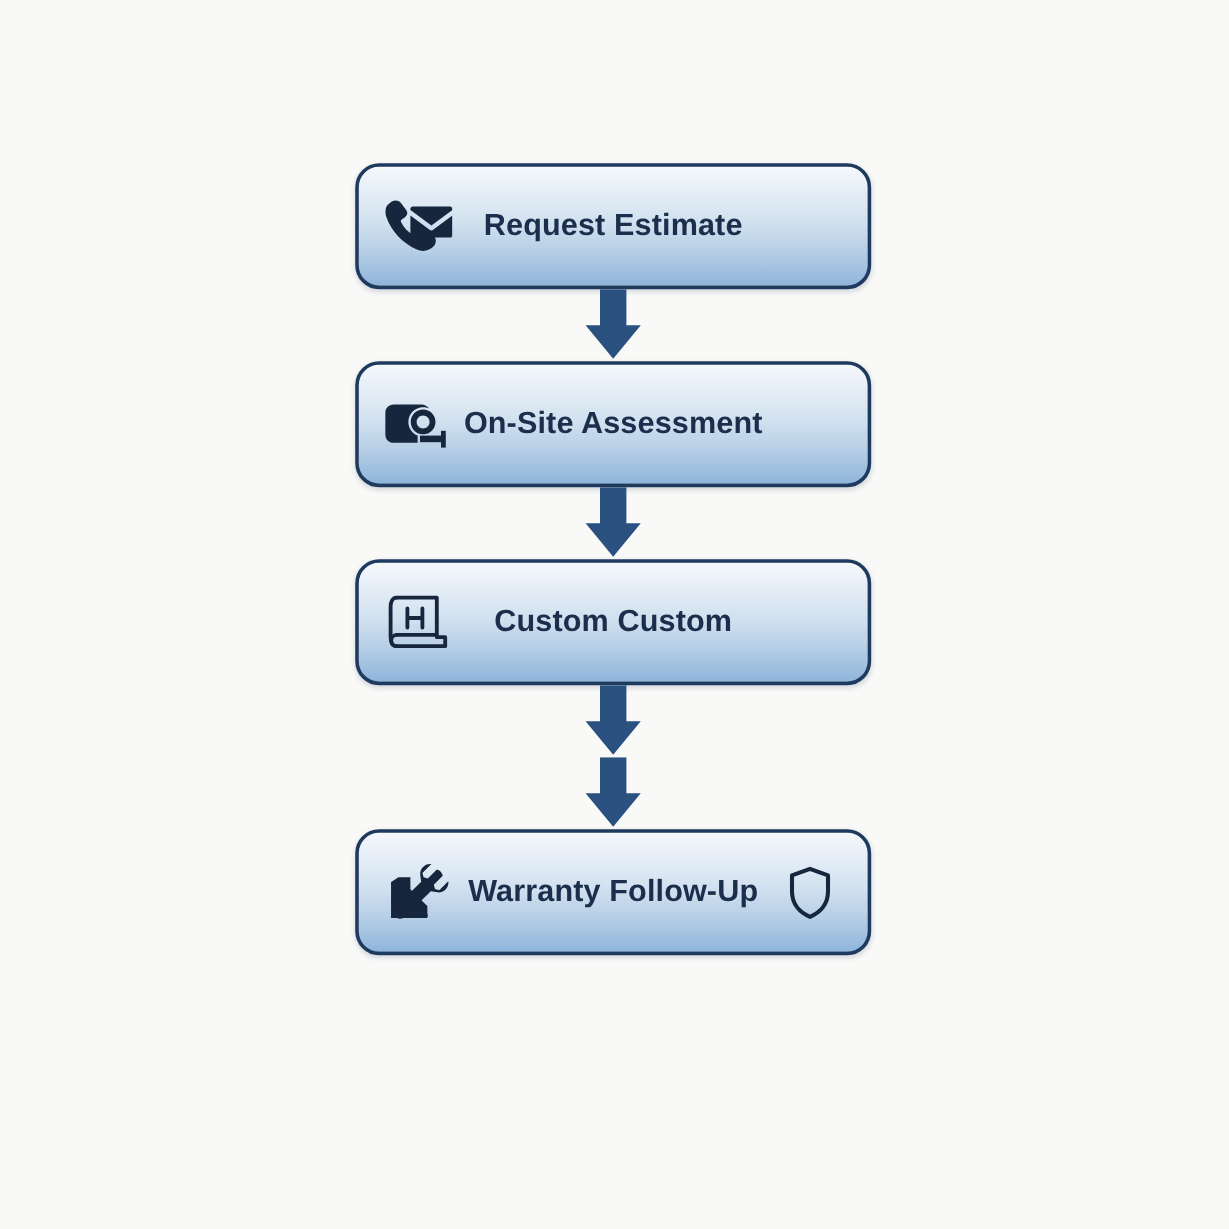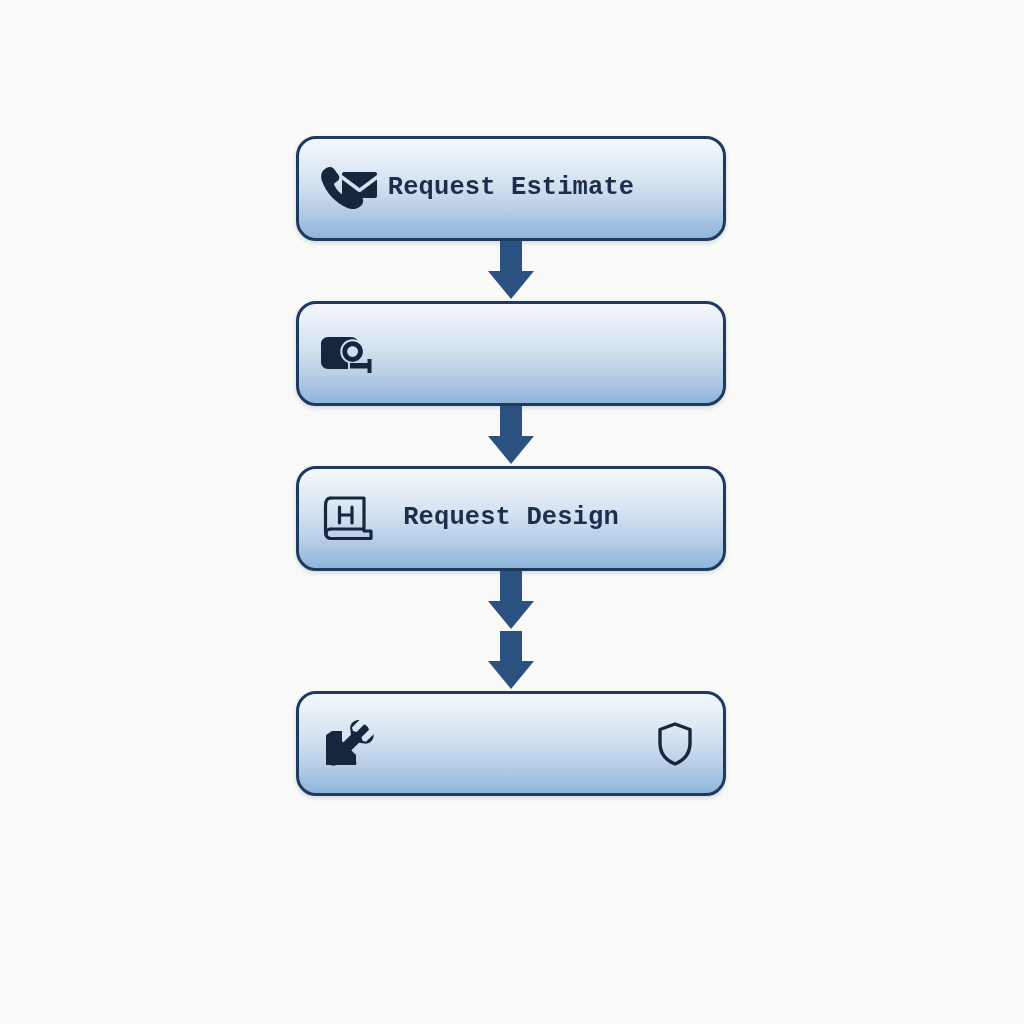--- a/index.html
+++ b/index.html
@@ -10,21 +10,20 @@
     width: 1024px;
     height: 1024px;
     background: #f9f9f8;
     font-family: "Liberation Sans", sans-serif;
     overflow: hidden;
   }
   #flow-root {
     position: relative;
     width: 1024px;
     height: 1024px;
-    font-family: Liberation Mono, monospace;
   }
   .flow-stack {
     position: absolute;
     left: 296px;
     top: 136px;
     width: 430px;
   }
   .flow-step {
     position: relative;
     width: 430px;
@@ -128,40 +127,41 @@
                      C33.4,10.3 35.1,10.7 36.6,11.4 C35.2,9.4 32.9,8 30.2,8 Z"></path>
             <path d="M31.6,12.3 C25.9,12.3 21.3,16.9 21.3,22.6 C21.3,28.3 25.9,32.9 31.6,32.9
                      C37.3,32.9 41.9,28.3 41.9,22.6 C41.9,16.9 37.3,12.3 31.6,12.3 Z
                      M31.6,17.2 C34.6,17.2 37,19.6 37,22.6 C37,25.6 34.6,28 31.6,28
                      C28.6,28 26.2,25.6 26.2,22.6 C26.2,19.6 28.6,17.2 31.6,17.2 Z"></path>
             <rect x="29" y="34" width="20" height="5.5"></rect>
             <rect x="46.5" y="30" width="4" height="14"></rect>
           </g>
         </svg>
       </span>
+      <span class="step-label">On-Site Assessment</span>
     </div>
 
     <div class="connector">
       <svg width="48" height="60" viewBox="0 0 48 60">
         <path d="M13,0 L35,0 L35,30 L47,30 L24,58 L1,30 L13,30 Z" fill="#2a5180"></path>
       </svg>
     </div>
 
     <div class="flow-step">
       <span class="step-icon">
         <svg width="56" height="52" viewBox="0 0 56 52">
           <g fill="none" stroke="#16263d" stroke-width="3.2" stroke-linejoin="round" stroke-linecap="round">
             <path d="M9.5,5 C6.5,5 4.5,8 4.5,13 L4.5,38 C4.5,42.5 6.5,45.5 9.5,45.5"></path>
             <path d="M9.5,5 L43,5 L43,36 L9.5,36"></path>
             <path d="M9.5,36 C6.8,36 5,38.4 5,41 C5,43.6 6.8,45.5 9.5,45.5 L50,45.5 L50,38 L43,38"></path>
             <path d="M18.5,14 L18.5,30 M18.5,22 L31,22 M31,14 L31,30"></path>
           </g>
         </svg>
       </span>
-      <span class="step-label">Request Design</span>
+      <span class="step-label">Custom Custom</span>
     </div>
 
     <div class="connector">
       <svg width="48" height="60" viewBox="0 0 48 60">
         <path d="M13,0 L35,0 L35,30 L47,30 L24,58 L1,30 L13,30 Z" fill="#2a5180"></path>
       </svg>
     </div>
 
 
     <div class="connector">
@@ -180,20 +180,21 @@
                      L41.5,15.3 L49,7.8 C48.2,4.8 46.5,3 44,2.5 Z" transform="translate(-2,4)"></path>
             <path d="M10,13 L20,13 L20,23 L30.5,33.5 L34,37 L34,47 L4,47 L4,17 Z" transform="translate(0,0)"></path>
             <path d="M4,47 L34,47 L34,37 L4,17 Z" fill="#16263d"></path>
             <path d="M7,45 L31,45 L7,22 Z" fill="#dfeaf4" opacity="0"></path>
           </g>
           <g stroke="#16263d" stroke-width="3" stroke-linecap="round">
             <line x1="6" y1="18" x2="33" y2="45"></line>
           </g>
         </svg>
       </span>
+      <span class="step-label">Warranty Follow-Up</span>
       <span class="step-trail-icon">
         <svg width="38" height="46" viewBox="0 0 38 46">
           <path d="M19,3 L34,8.5 L34,22 C34,32.5 27.5,39.5 19,43 C10.5,39.5 4,32.5 4,22 L4,8.5 Z" fill="none" stroke="#16263d" stroke-width="3.4" stroke-linejoin="round"></path>
         </svg>
       </span>
     </div>
 
   </div>
 </div>
 

